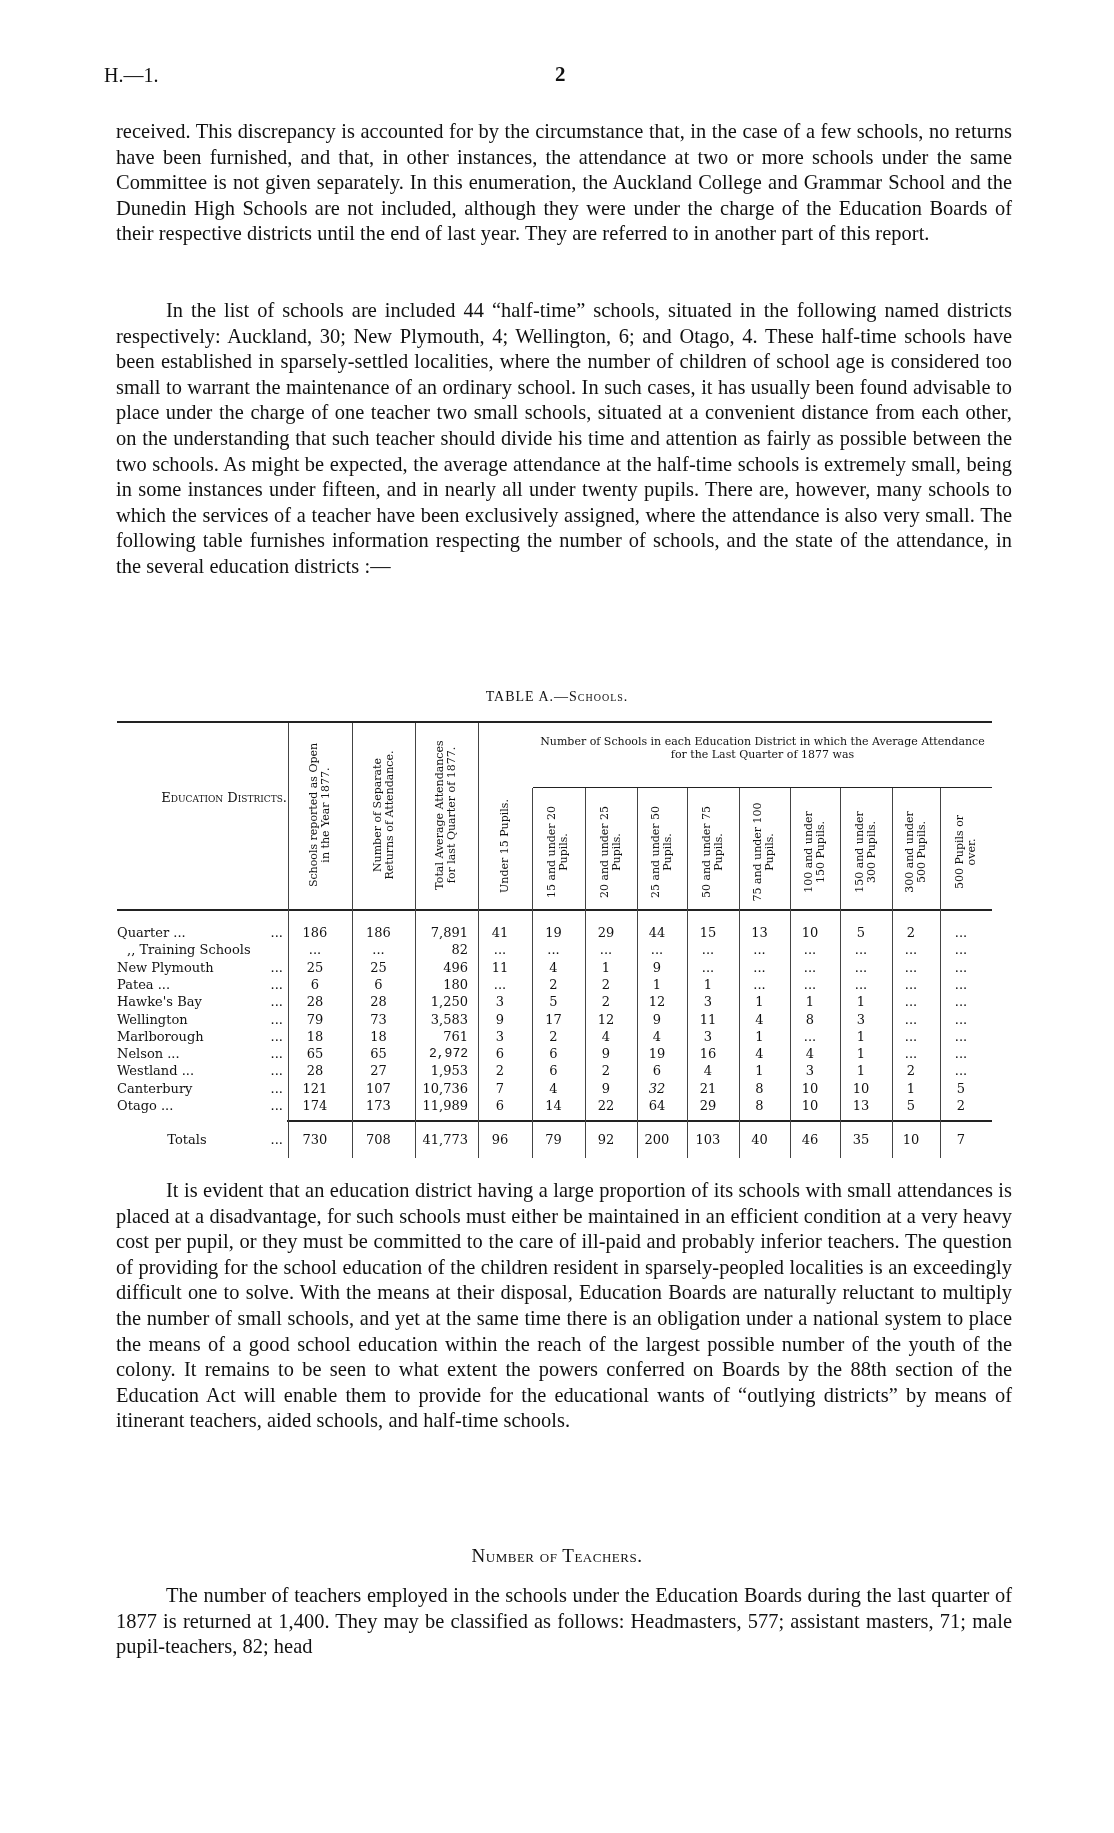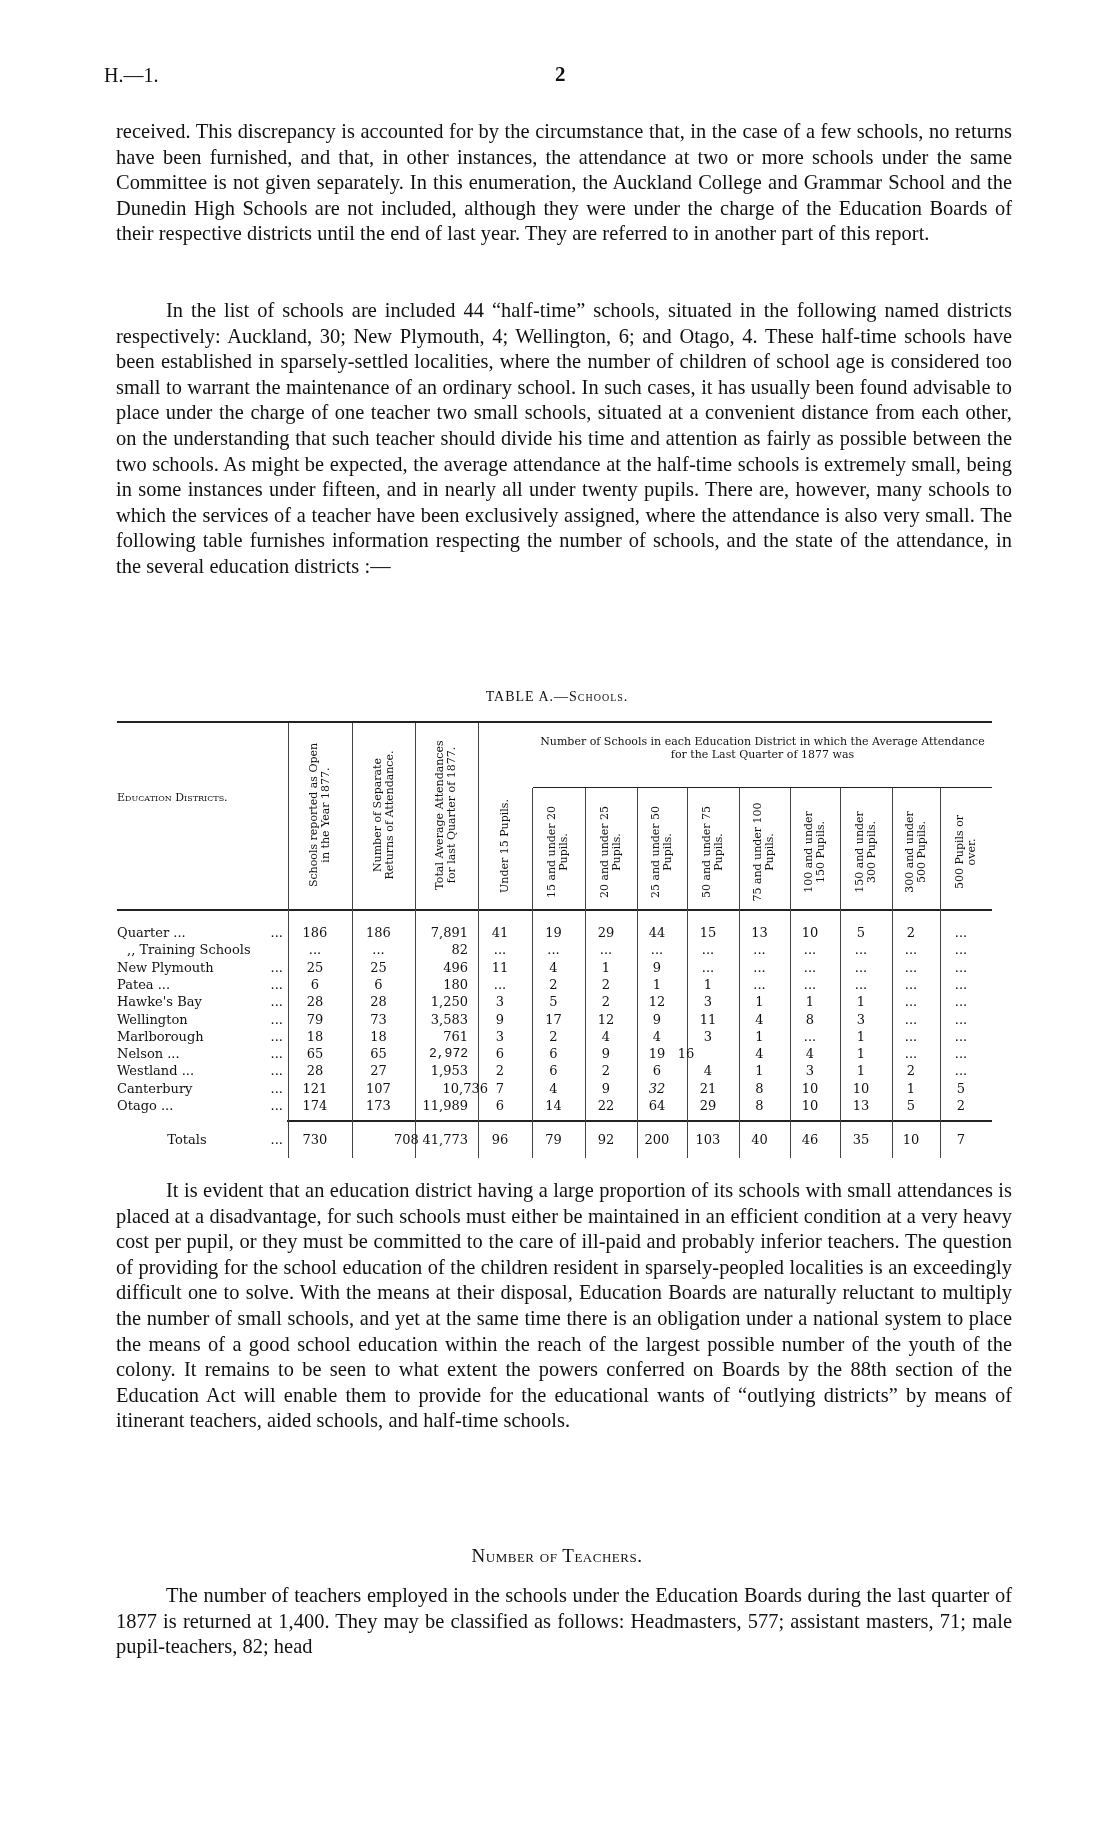--- a/index.html
+++ b/index.html
@@ -8,21 +8,21 @@
   .hdr-left { left:104px; top:64px; font-size:20px; }
   .hdr-page { left:555px; top:62px; font-size:21px; font-weight:bold; }
   .para { position:absolute; left:116px; width:896px; font-size:20.4px; line-height:25.6px; text-align:justify; letter-spacing:0.05px; }
   .para .indent { display:inline-block; width:50px; }
   .table-title { left:0; width:1114px; top:689px; text-align:center; font-size:14px; letter-spacing:1px; }
   .table-title .sc { font-variant:small-caps; }
   .rule { position:absolute; background:#222; }
   .vline { position:absolute; width:1px; background:#444; }
   .rot { position:absolute; transform:rotate(-90deg); transform-origin:center center; text-align:center; font-size:11px; line-height:12px; white-space:nowrap; font-family:"DejaVu Serif",serif; }
   .group-head { position:absolute; left:533px; width:459px; top:735px; text-align:center; font-size:11px; line-height:13px; font-family:"DejaVu Serif",serif; }
-  .edu-head { position:absolute; left:117px; width:170px; top:790px; text-align:left; font-size:11px; line-height:16px; font-variant:small-caps; font-family:"DejaVu Serif",serif; }
+  .edu-head { position:absolute; left:117px; width:170px; top:790px; text-align:right; font-size:13px; line-height:16px; font-variant:small-caps; font-family:"DejaVu Serif",serif; }
   .row { position:absolute; left:117px; width:875px; height:17px; font-size:13px; line-height:17px; font-family:"DejaVu Serif",serif; }
   .row .name { position:absolute; left:0; width:170px; white-space:nowrap; }
   .row .name .dots { position:absolute; right:4px; }
   .row .cell { position:absolute; text-align:center; }
   .row .cell.r { text-align:right; }
 </style>
 </head>
 <body>
 
 <div class="abs hdr-left">H.—1.</div>
@@ -186,21 +186,21 @@
       </div>
       <div class="row" style="top: 1045.1px;">
         <div class="name"><span>Nelson ...</span><span class="dots">...</span></div>
         <div class="cell" style="left: 171px; width: 54px;">65</div>
         <div class="cell" style="left: 235px; width: 53px;">65</div>
         <div class="cell r" style="left: 298px; width: 53px; font-family: Liberation Mono, monospace;">2,972</div>
         <div class="cell" style="left: 361px; width: 44px;">6</div>
         <div class="cell" style="left: 415px; width: 43px;">6</div>
         <div class="cell" style="left: 468px; width: 42px;">9</div>
         <div class="cell" style="left: 520px; width: 40px;">19</div>
-        <div class="cell" style="left: 548px; width: 42px;">16</div>
+        <div class="cell" style="left: 570px; width: 42px;">16</div>
         <div class="cell" style="left: 622px; width: 41px;">4</div>
         <div class="cell" style="left: 673px; width: 40px;">4</div>
         <div class="cell" style="left: 723px; width: 42px;">1</div>
         <div class="cell" style="left: 775px; width: 38px;">...</div>
         <div class="cell" style="left: 823px; width: 42px;">...</div>
       </div>
       <div class="row" style="top: 1062.4px;">
         <div class="name"><span>Westland ...</span><span class="dots">...</span></div>
         <div class="cell" style="left: 171px; width: 54px;">28</div>
         <div class="cell" style="left: 235px; width: 53px;">27</div>
@@ -213,21 +213,21 @@
         <div class="cell" style="left: 622px; width: 41px;">1</div>
         <div class="cell" style="left: 673px; width: 40px;">3</div>
         <div class="cell" style="left: 723px; width: 42px;">1</div>
         <div class="cell" style="left: 775px; width: 38px;">2</div>
         <div class="cell" style="left: 823px; width: 42px;">...</div>
       </div>
       <div class="row" style="top: 1079.7px;">
         <div class="name"><span>Canterbury</span><span class="dots">...</span></div>
         <div class="cell" style="left: 171px; width: 54px; text-align: center;">121</div>
         <div class="cell" style="left: 235px; width: 53px;">107</div>
-        <div class="cell r" style="left: 298px; width: 53px; padding-left: 20px;">10,736</div>
+        <div class="cell r" style="left: 298px; width: 53px;">10,736</div>
         <div class="cell" style="left: 361px; width: 44px;">7</div>
         <div class="cell" style="left: 415px; width: 43px;">4</div>
         <div class="cell" style="left: 468px; width: 42px;">9</div>
         <div class="cell" style="left: 520px; width: 40px; font-style: italic;">32</div>
         <div class="cell" style="left: 570px; width: 42px;">21</div>
         <div class="cell" style="left: 622px; width: 41px;">8</div>
         <div class="cell" style="left: 673px; width: 40px;">10</div>
         <div class="cell" style="left: 723px; width: 42px;">10</div>
         <div class="cell" style="left: 775px; width: 38px;">1</div>
         <div class="cell" style="left: 823px; width: 42px;">5</div>
@@ -244,21 +244,21 @@
         <div class="cell" style="left: 570px; width: 42px;">29</div>
         <div class="cell" style="left: 622px; width: 41px;">8</div>
         <div class="cell" style="left: 673px; width: 40px;">10</div>
         <div class="cell" style="left: 723px; width: 42px;">13</div>
         <div class="cell" style="left: 775px; width: 38px;">5</div>
         <div class="cell" style="left: 823px; width: 42px;">2</div>
       </div>
       <div class="row" style="top: 1131px;">
         <div class="name" style="text-align: center; padding-right: 30px; box-sizing: border-box;"><span>Totals</span><span class="dots">...</span></div>
         <div class="cell" style="left: 171px; width: 54px;">730</div>
-        <div class="cell" style="left: 235px; width: 53px; padding-left: 28px;">708</div>
+        <div class="cell" style="left: 235px; width: 53px;">708</div>
         <div class="cell r" style="left: 298px; width: 53px;">41,773</div>
         <div class="cell" style="left: 361px; width: 44px;">96</div>
         <div class="cell" style="left: 415px; width: 43px;">79</div>
         <div class="cell" style="left: 468px; width: 42px;">92</div>
         <div class="cell" style="left: 520px; width: 40px;">200</div>
         <div class="cell" style="left: 570px; width: 42px;">103</div>
         <div class="cell" style="left: 622px; width: 41px;">40</div>
         <div class="cell" style="left: 673px; width: 40px;">46</div>
         <div class="cell" style="left: 723px; width: 42px;">35</div>
         <div class="cell" style="left: 775px; width: 38px;">10</div>

